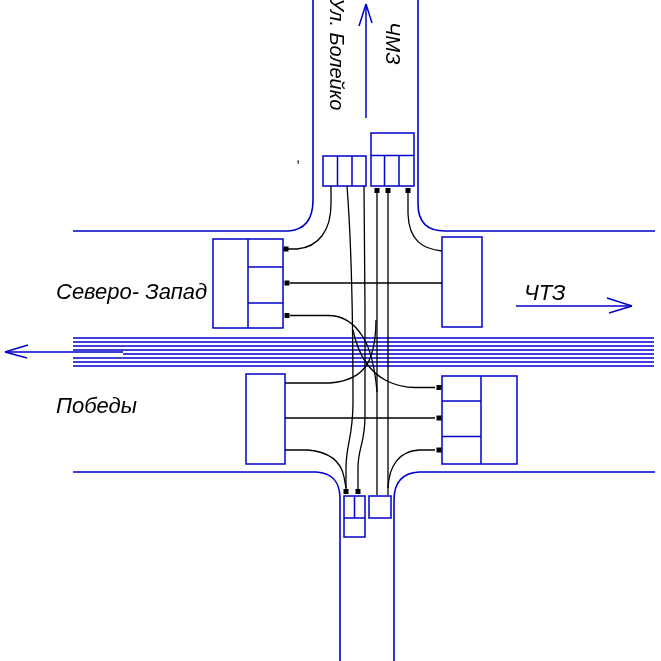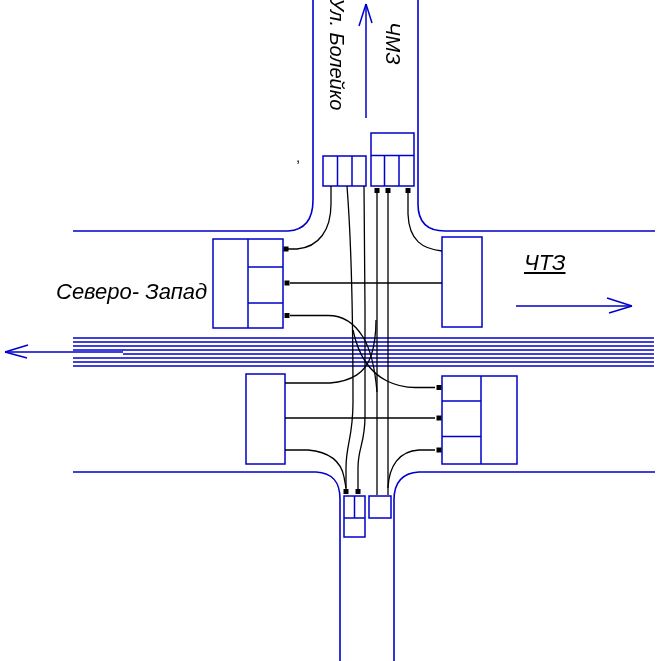--- a/index.html
+++ b/index.html
@@ -147,19 +147,20 @@
       <rect class="tip" x="355.5" y="489" width="5" height="5"></rect>
     </g>
   </svg>
 
   <div class="lbl lbl-rot" style="left:348px;top:-2px;">Ул. Болейко</div>
 
   <div class="lbl lbl-rot" style="left:404px;top:22px;">ЧМЗ</div>
 
   <div class="lbl lbl-big" style="left:56px;top:279px;">Северо- Запад</div>
 
-  <div class="lbl lbl-big" style="left:524px;top:250px;text-decoration:underline;">ЧТЗ</div>
+  <div class="lbl lbl-big" style="left:524px;top:280px;">ЧТЗ</div>
 
   <div class="lbl lbl-big" style="left:56px;top:393px;">
+    <div>Победы</div>
   </div>
 
   <div class="lbl lbl-tiny" style="left:296px;top:148px;">,</div>
 </div>
 
 </body></html>

